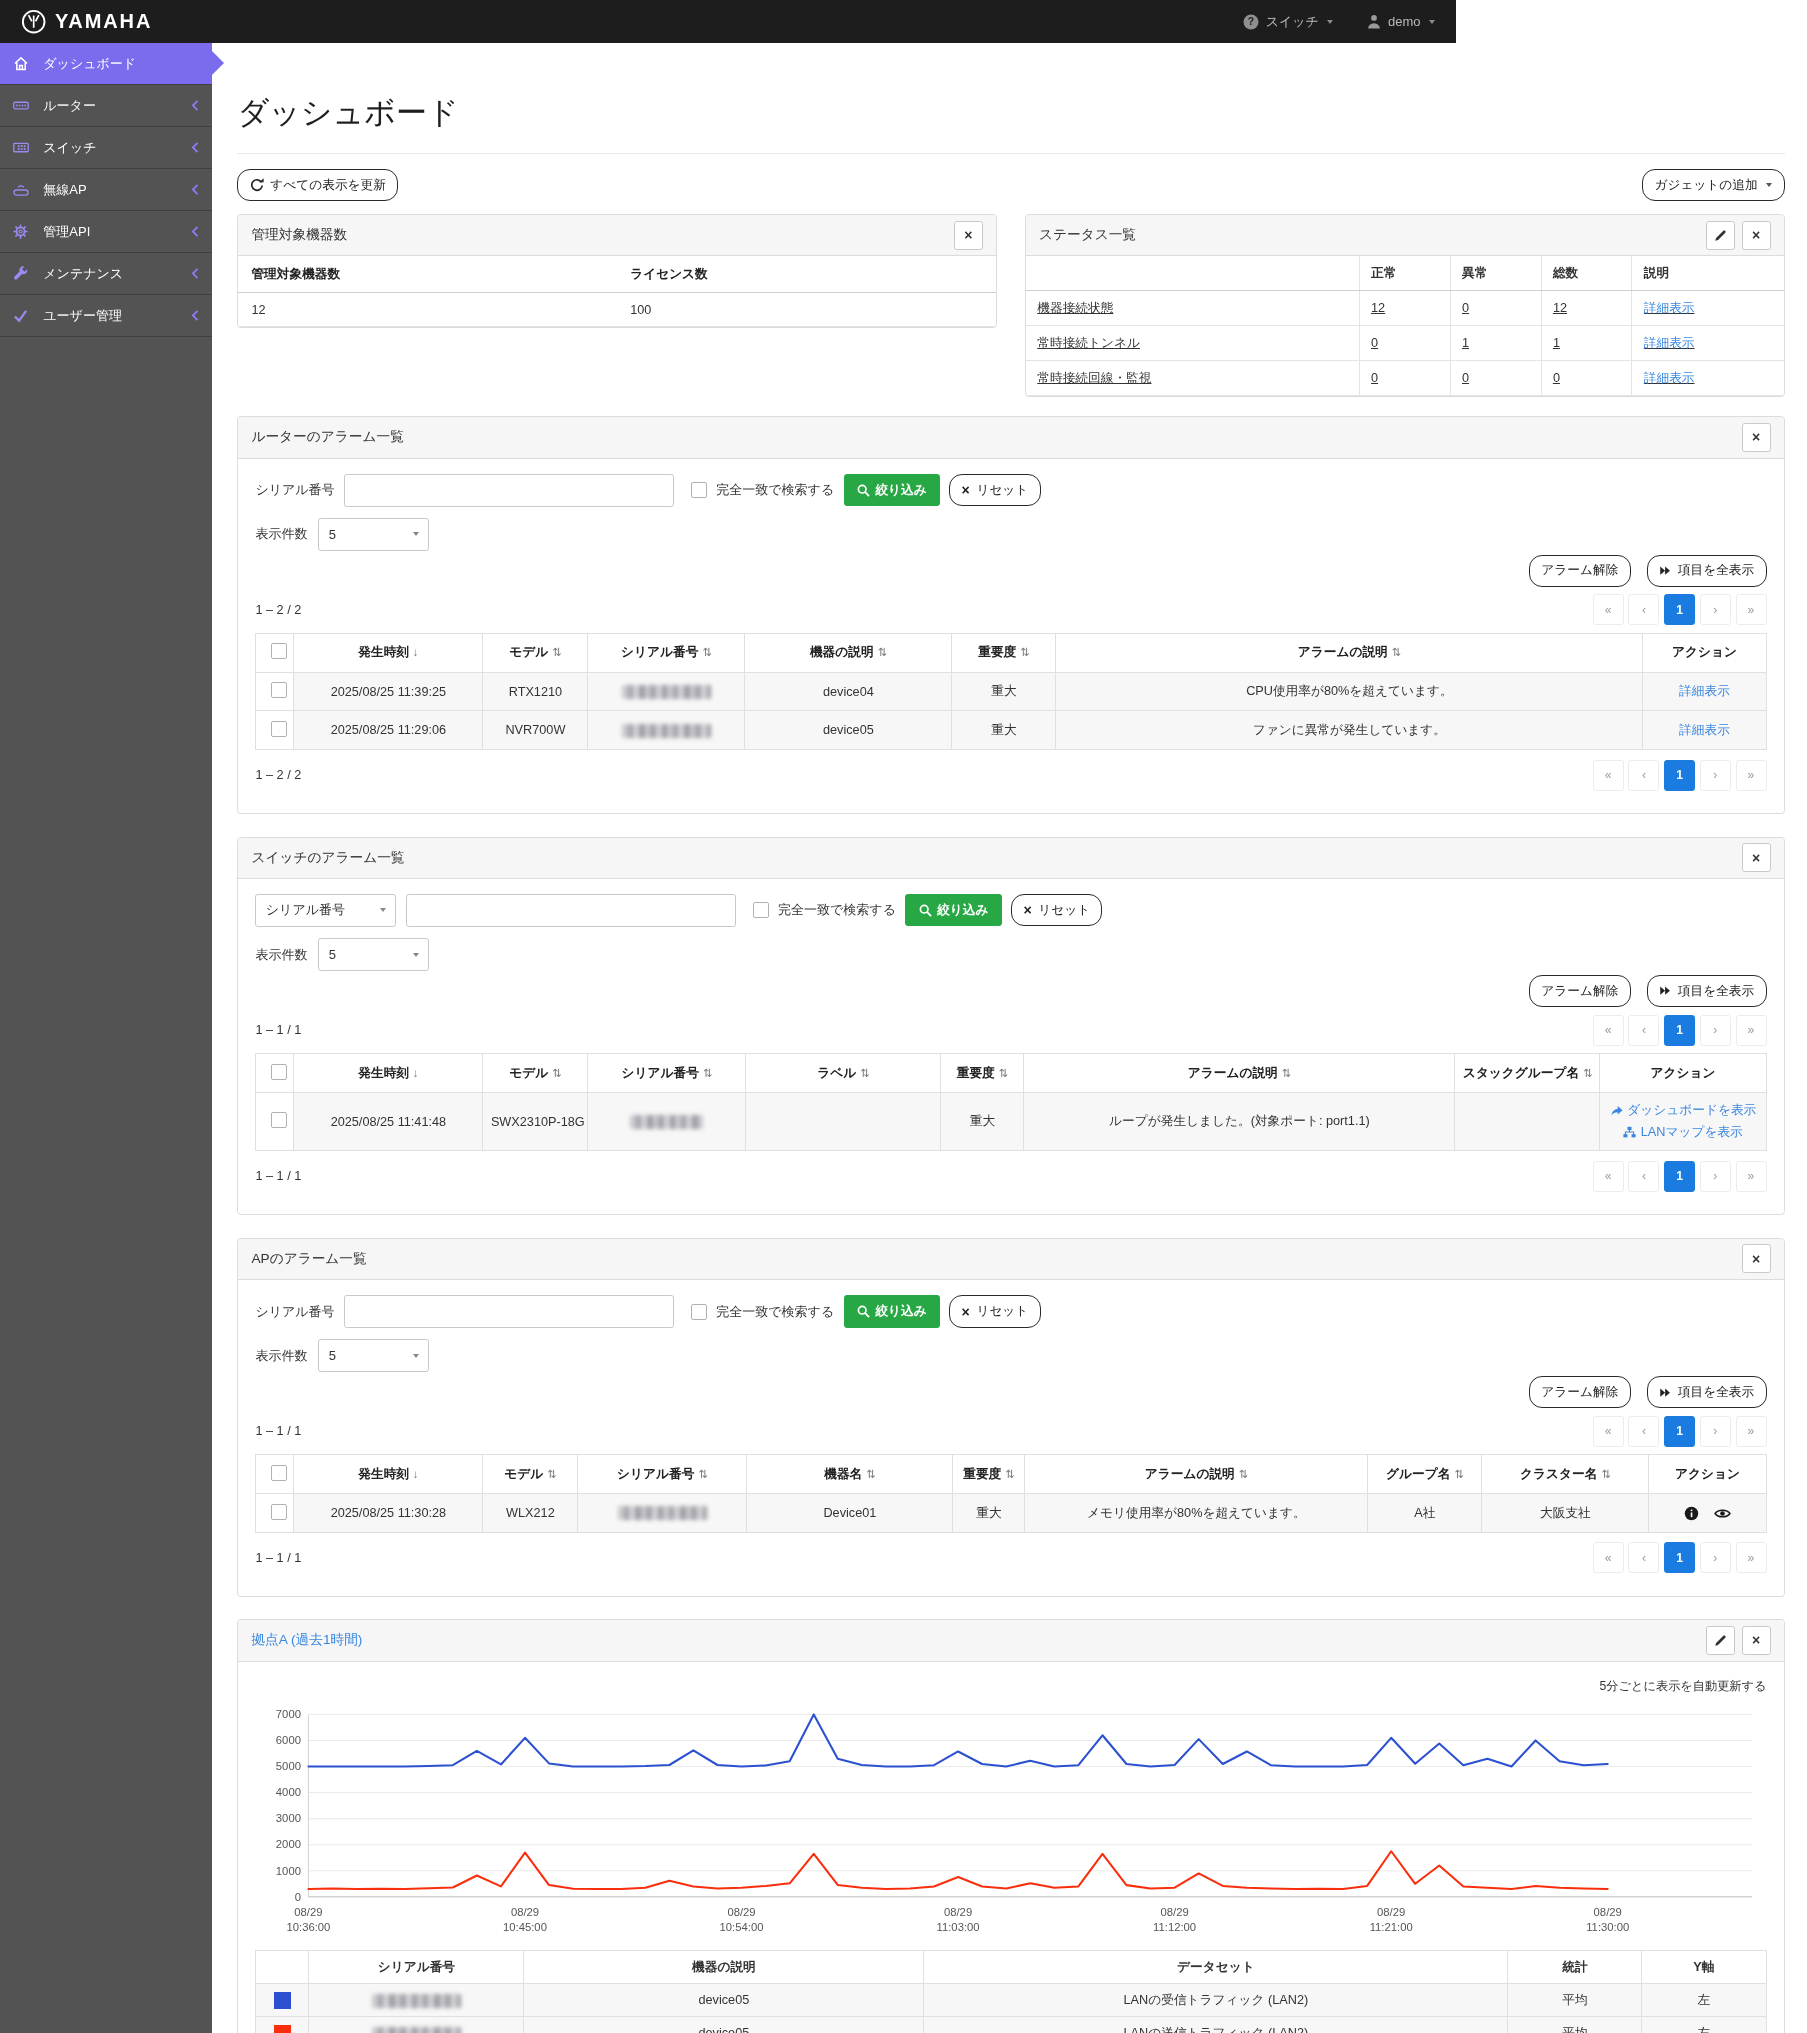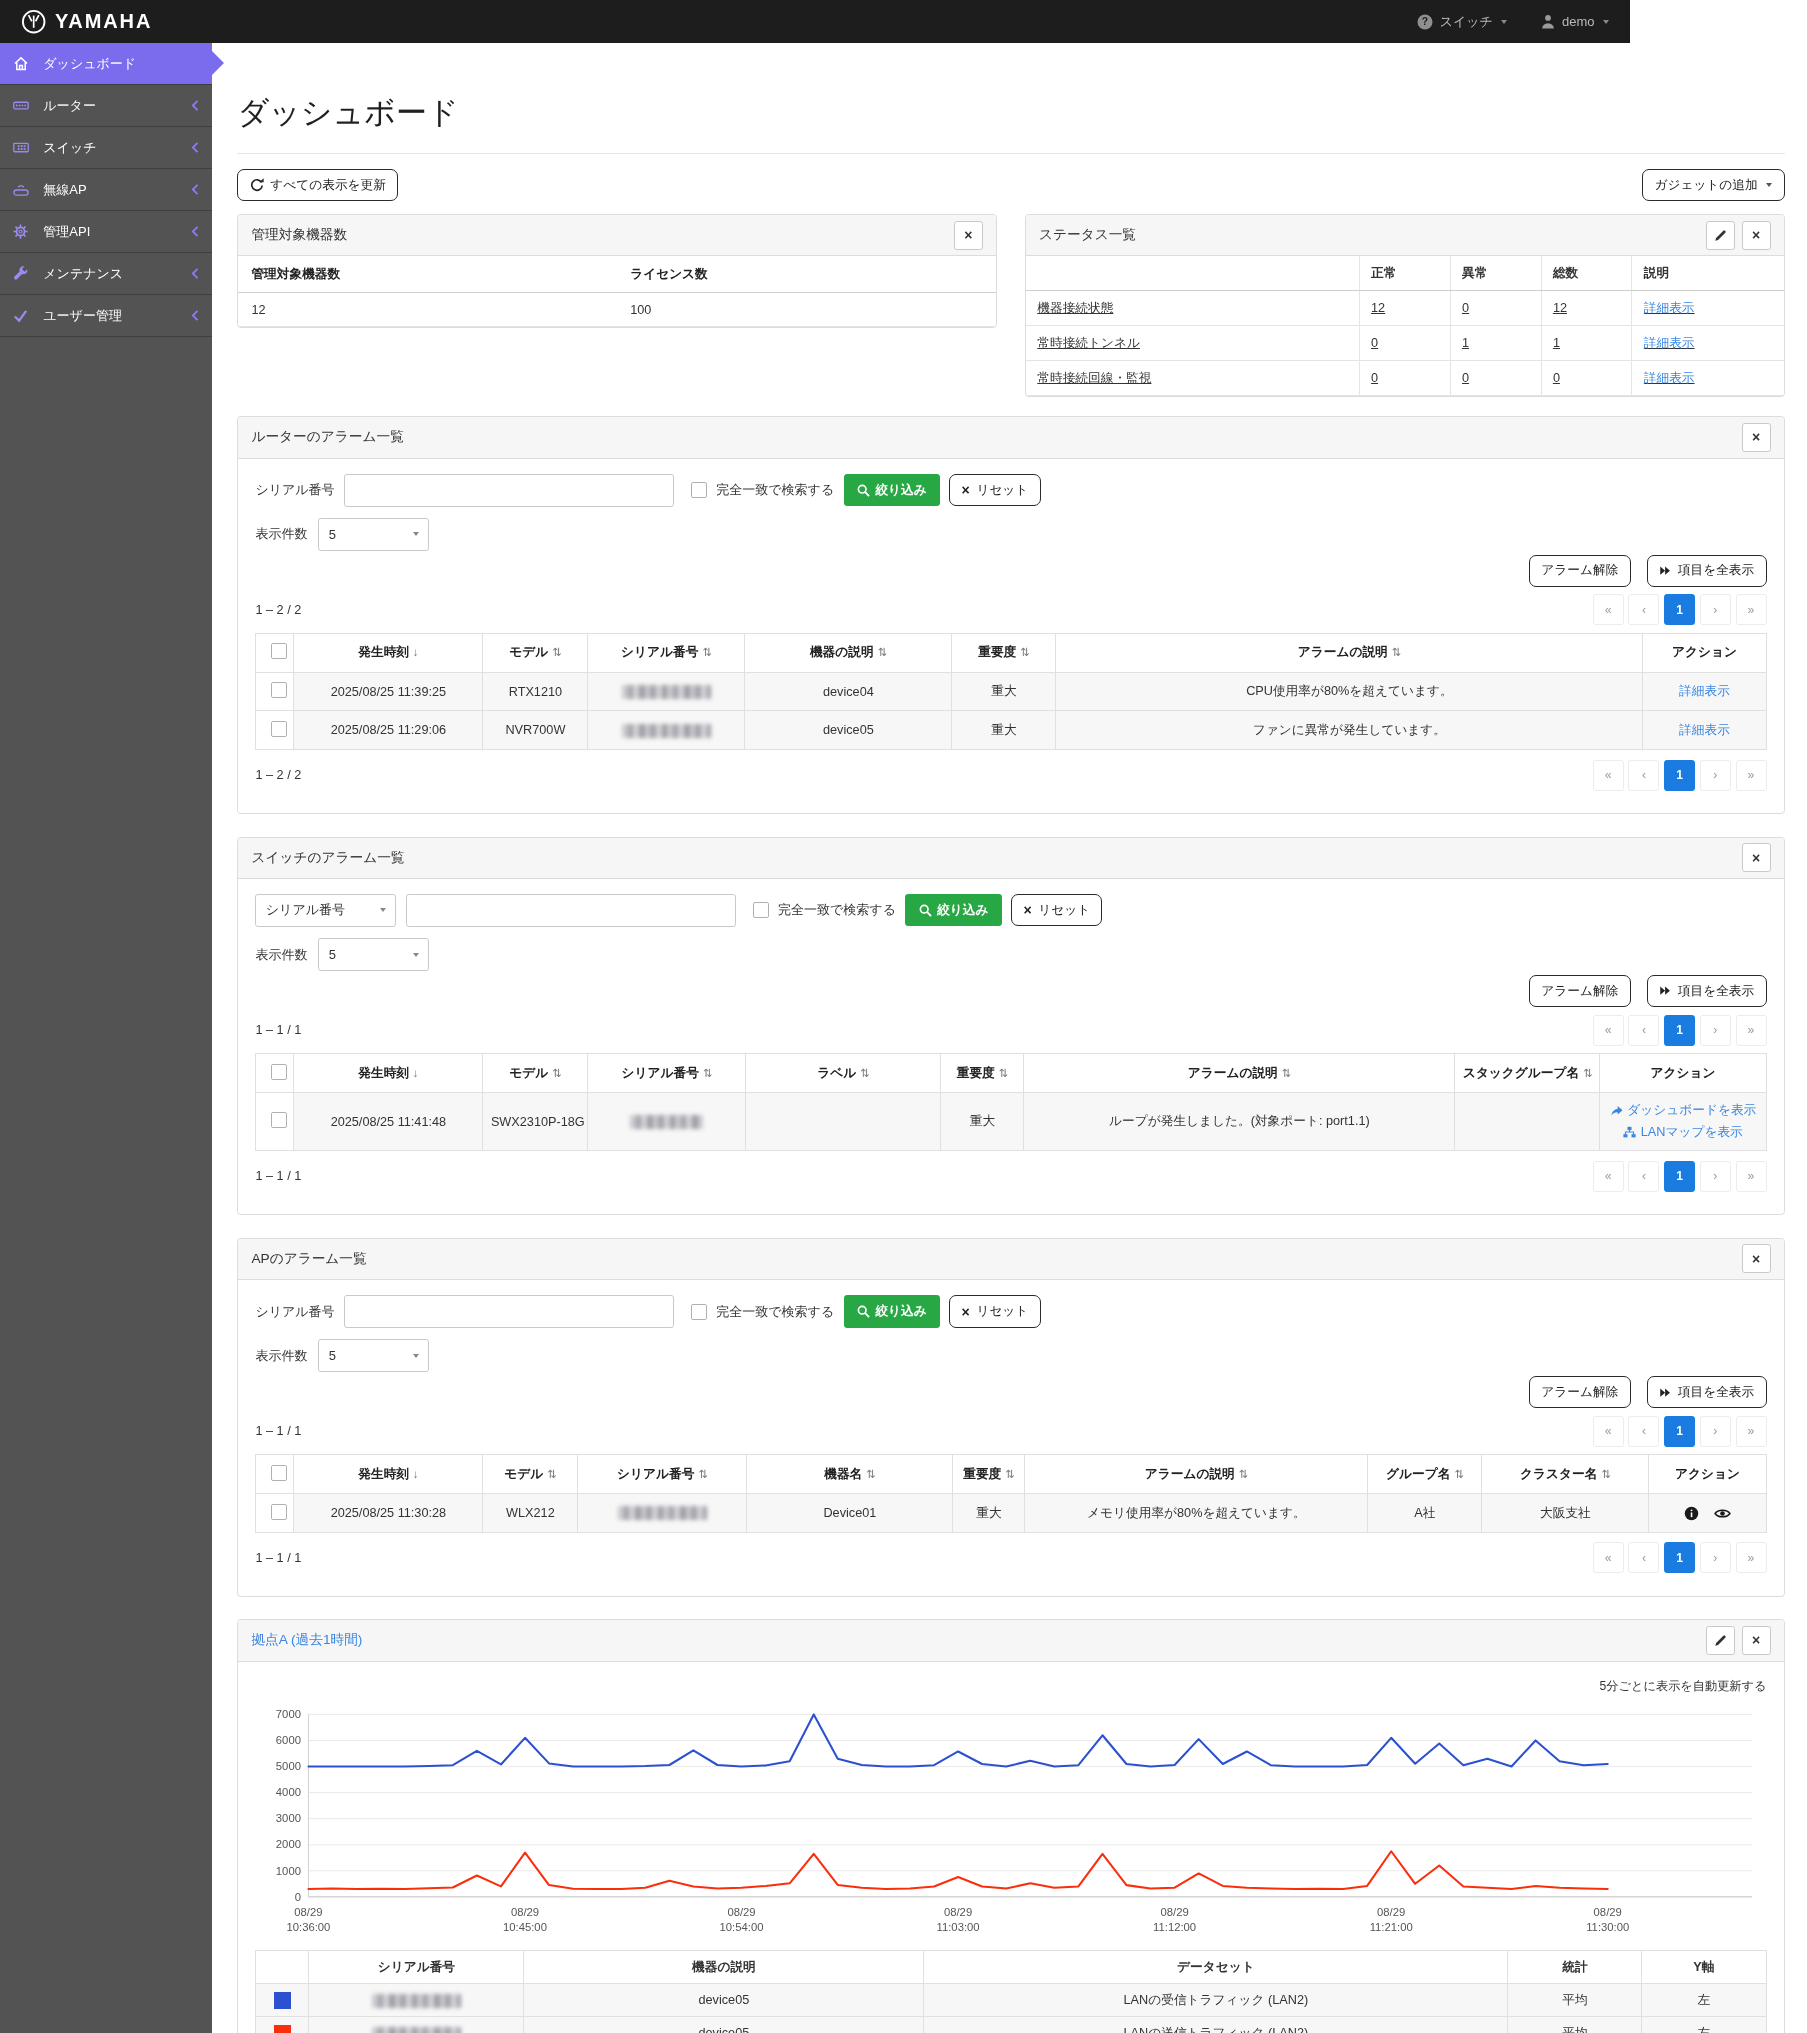--- a/index.html
+++ b/index.html
@@ -1,20 +1,20 @@
 <!DOCTYPE html>
 <html><head>
 <meta charset="utf-8">
 <style>
   * { box-sizing: border-box; margin: 0; padding: 0; }
   html,body { width:1808px; min-height:2034px; background:#fff;
     font-family:"Liberation Sans","DejaVu Sans",sans-serif; color:#333; font-size:13px; }
 
   
-  .topbar { position:absolute; top:0; left:0; width:1630px; height:43px; background:#1d1d1d;
+  .topbar { position:absolute; top:0; left:0; width:1456px; height:43px; background:#1d1d1d;
     display:flex; align-items:center; padding:0 21px; z-index:5; }
   .brand { display:flex; align-items:center; gap:8.5px; color:#fff; font-size:20px;
     font-weight:bold; letter-spacing:1.9px; cursor:pointer; }
   .topbar-right { margin-left:auto; display:flex; align-items:center; gap:34px; }
   .topbar-item { display:flex; align-items:center; gap:6.6px; color:#b9b9b9; font-size:13px; cursor:pointer; }
   .caret { width:0; height:0; border-left:3.8px solid transparent; border-right:3.8px solid transparent;
     border-top:4.7px solid #8a8a8a; display:inline-block; margin-left:1.9px; }
   .caret.dark { border-top-color:#555; }
 
   
@@ -28,21 +28,21 @@
   .nav-item.active::after { content:""; position:absolute; right:-12.2px; top:50%; margin-top:-12.2px;
     border:12.2px solid transparent; border-left:12.2px solid #7b6cee; border-right:0; }
 
   
   .content { margin-left:212px; padding:43px 23.5px 56px 25.4px; }
   h1.page-title { font-size:31px; font-weight:500; color:#1f1f1f; margin-top:49px;
     padding-bottom:19px; border-bottom:0.9px solid #e8e8e8; }
   .toolbar-row { display:flex; justify-content:space-between; margin:15px 0 13px; }
 
   .btn { display:inline-flex; align-items:center; gap:6.6px; background:#fff; border:0.9px solid #2b2b2b;
-    border-radius:7px; padding:6.6px 11.3px; font-size:12.7px; color:#222; cursor:pointer; white-space:nowrap; }
+    border-radius:13px; padding:6.6px 11.3px; font-size:12.7px; color:#222; cursor:pointer; white-space:nowrap; }
   .btn-green { display:inline-flex; align-items:center; gap:5.6px; background:#28a745; border:0.9px solid #28a745;
     border-radius:2.8px; padding:6.6px 12.2px; font-size:12.7px; color:#fff; font-weight:bold; cursor:pointer; white-space:nowrap; }
   .xmark { font-weight:bold; font-size:14px; line-height:1; }
 
   
   .panel { border:0.9px solid #dcdcdc; border-radius:3.8px; background:#fff; margin-bottom:22.6px; }
   .panel-head { display:flex; align-items:center; background:#f6f6f6; border-bottom:0.9px solid #dcdcdc;
     padding:5.6px 13px; min-height:41px; border-radius:3.8px 3.8px 0 0; font-size:13.7px; color:#333; }
   .head-btns { margin-left:auto; display:flex; gap:6.6px; }
   .icon-btn { width:29px; height:29px; background:#fff; border:0.9px solid #c9c9c9; border-radius:2.8px;

